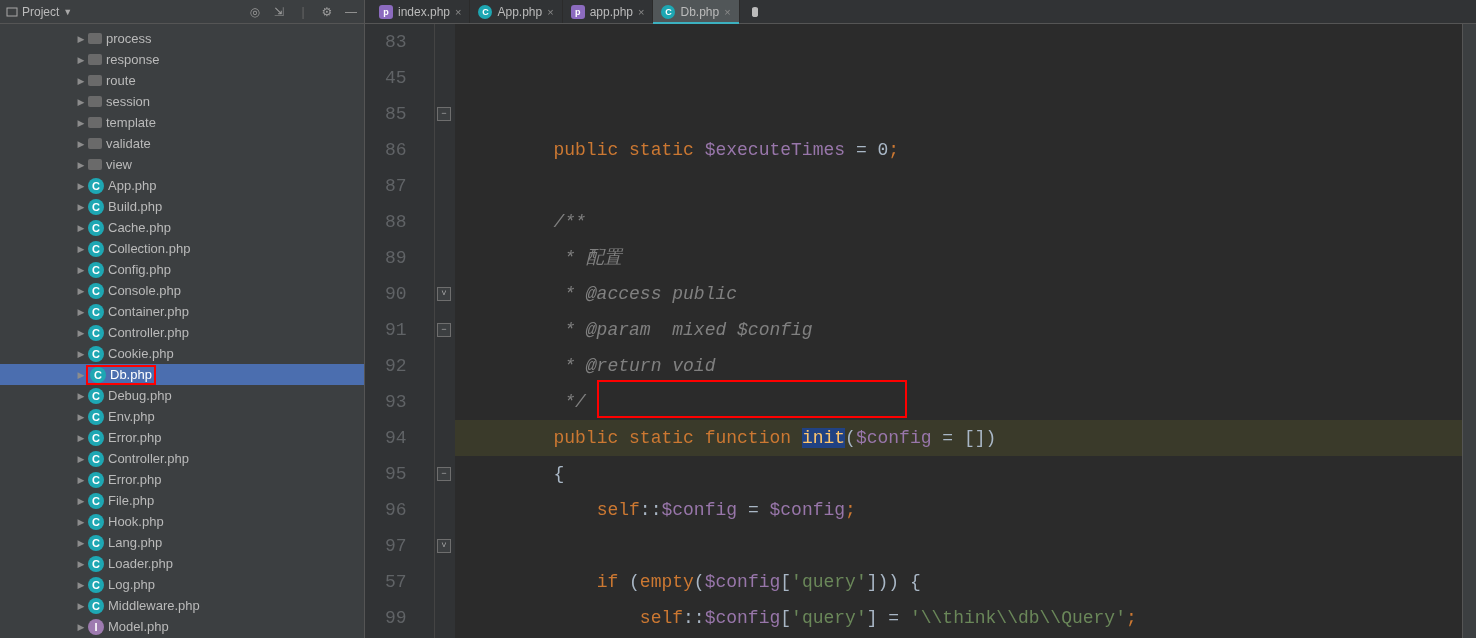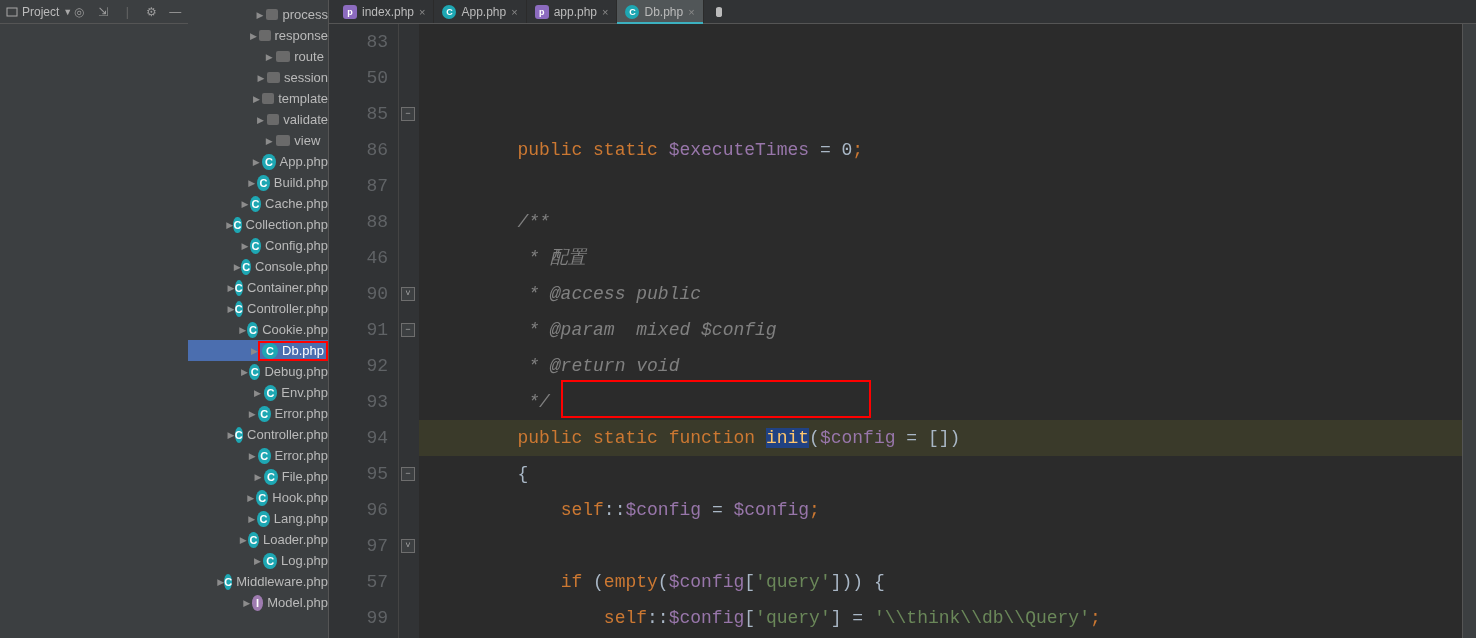--- a/index.html
+++ b/index.html
@@ -38,24 +38,24 @@
   .app{
     display:flex;
     flex-direction:row;
     width:1476px;
     height:638px;
     position:relative;
     background:var(--bg-main);
   }
   
   .sidebar{
-    width:329px;
+    width:365px;
     background:var(--bg-panel);
     display:flex;
-    flex-direction:row;
+    flex-direction:column;
     border-right:1px solid #555;
   }
   .side-head{
     height:24px;
     display:flex;
     align-items:center;
     padding:0 6px;
     border-bottom:1px solid #555;
     color:var(--fg);
     font-size:12px;
@@ -187,21 +187,21 @@
     display:flex;
     font-family:"Consolas","Courier New",monospace;
     font-size:18px;
     line-height:36px;
     overflow:hidden;
     position:relative;
   }
   .gutter{
     background:var(--bg-gutter);
     color:var(--line-num);
-    text-align:right;
+    text-align:left;
     padding:0 10px 0 20px;
     user-select:none;
     border-right:1px solid #444;
     min-width:70px;
   }
   .gutter .ln{height:36px;}
   .fold-col{
     width:20px;
     background:var(--bg-gutter);
     position:relative;
@@ -478,26 +478,26 @@
         <div class="tab active">
           <span class="tab-ico class">C</span>
           <span>Db.php</span>
           <span class="close">×</span>
         </div>
         <div class="cylinder"></div>
       </div>
     <div class="code-wrap">
       <div class="gutter" id="gutter">
           <div class="ln">83</div>
-          <div class="ln">50</div>
+          <div class="ln">45</div>
           <div class="ln">85</div>
           <div class="ln">86</div>
           <div class="ln">87</div>
           <div class="ln">88</div>
-          <div class="ln">46</div>
+          <div class="ln">89</div>
           <div class="ln">90</div>
           <div class="ln">91</div>
           <div class="ln">92</div>
           <div class="ln">93</div>
           <div class="ln">94</div>
           <div class="ln">95</div>
           <div class="ln">96</div>
           <div class="ln">97</div>
           <div class="ln">57</div>
           <div class="ln">99</div>

